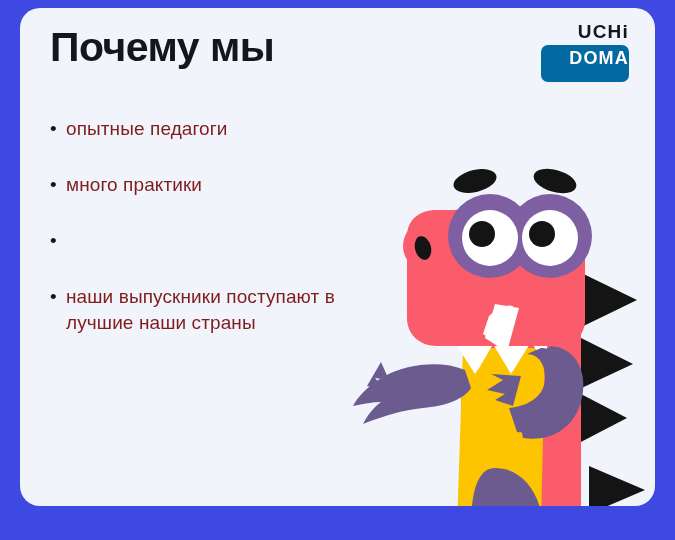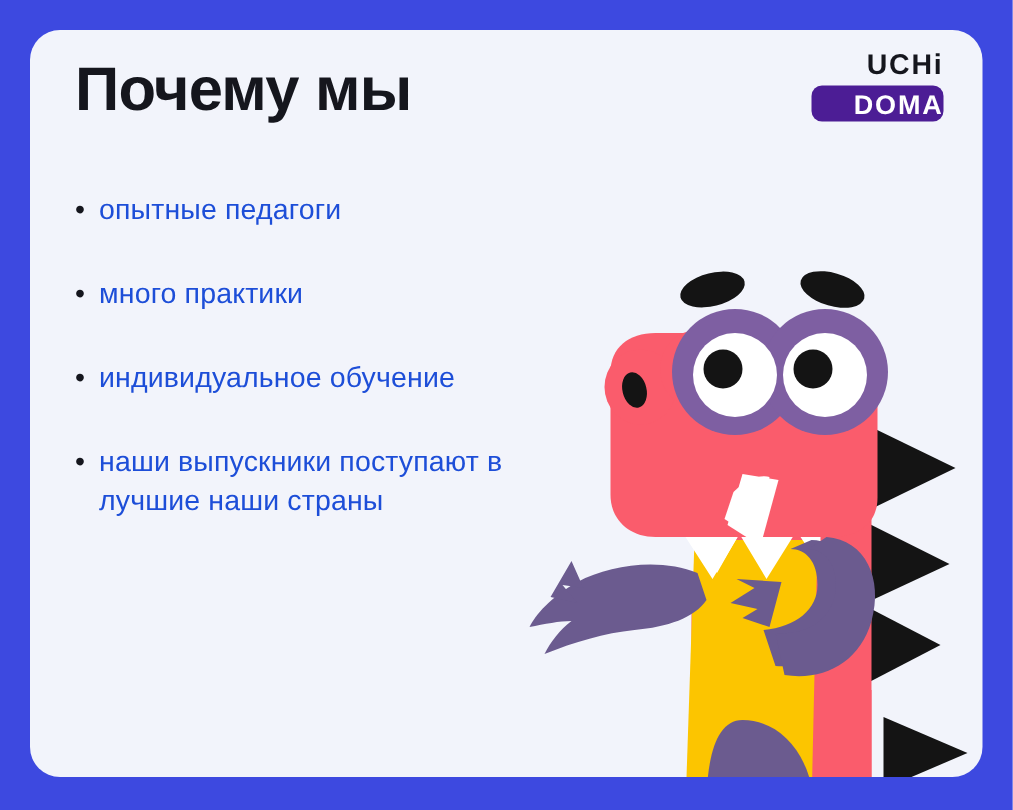--- a/index.html
+++ b/index.html
@@ -10,21 +10,21 @@
     overflow:hidden;
   }
   .frame{
     position:relative;
     width:675px;height:540px;
     background:#3d49e0;
     overflow:hidden;
   }
   .card{
     position:absolute;
-    left:20px;top:20px;
+    left:20px;top:8px;
     width:635px;height:498px;
     background:#f2f4fb;
     border-radius:20px 20px 20px 20px;
     overflow:hidden;
   }
   .title{
     position:absolute;
     left:30px;top:16px;
     font-size:41px;
     font-weight:bold;
@@ -45,21 +45,21 @@
   }
   .bullet-dot{
     width:16px;
     flex:0 0 16px;
     color:#15161d;
     font-size:19px;
     line-height:26px;
     text-align:left;
   }
   .bullet-text{
-    color:#1d4ed8;
+    color:#7f1d1d;
     font-size:19px;
     line-height:26px;
     letter-spacing:0.1px;
   }
 
   
   .logo{
     position:absolute;
     right:26px;top:14px;
     width:88px;
@@ -67,28 +67,28 @@
   }
   .logo-top{
     font-size:19px;
     font-weight:bold;
     letter-spacing:1.2px;
     color:#15161d;
     line-height:20px;
   }
   .logo-pill{
     margin-top:3px;
-    background:#4c1d95;
+    background:#0369a1;
     color:#ffffff;
     border-radius:7px;
     font-size:18px;
     font-weight:bold;
     letter-spacing:1.2px;
     line-height:22px;
-    padding:2px 0 0 0;
+    padding:2px 0 13px 0;
   }
 
   
   .mascot{
     position:absolute;
     left:325px;top:140px;
     width:330px;height:378px;
   }
   .mascot svg{display:block;}
 
@@ -115,21 +115,20 @@
         <span class="bullet-text">опытные педагоги</span>
       </div>
 
       <div class="bullet-row">
         <span class="bullet-dot">•</span>
         <span class="bullet-text">много практики</span>
       </div>
 
       <div class="bullet-row">
         <span class="bullet-dot">•</span>
-        <span class="bullet-text">индивидуальное обучение</span>
       </div>
 
       <div class="bullet-row">
         <span class="bullet-dot">•</span>
         <span class="bullet-text">наши выпускники поступают в лучшие наши страны</span>
       </div>
 
     </div>
 
     <div class="logo">

